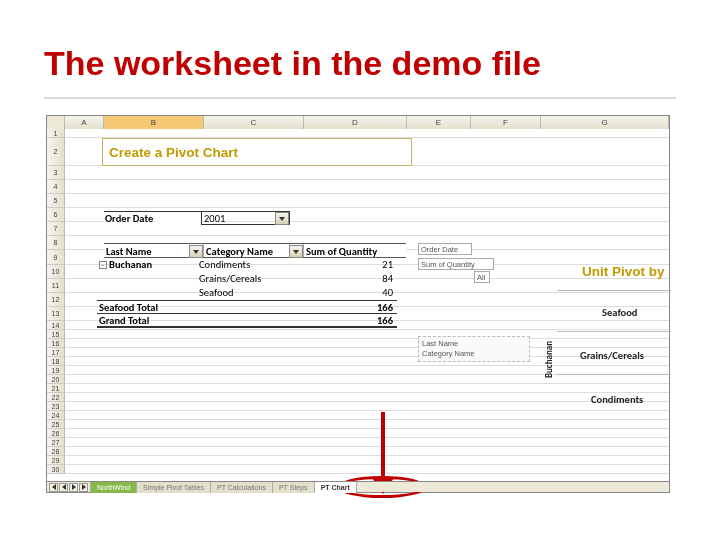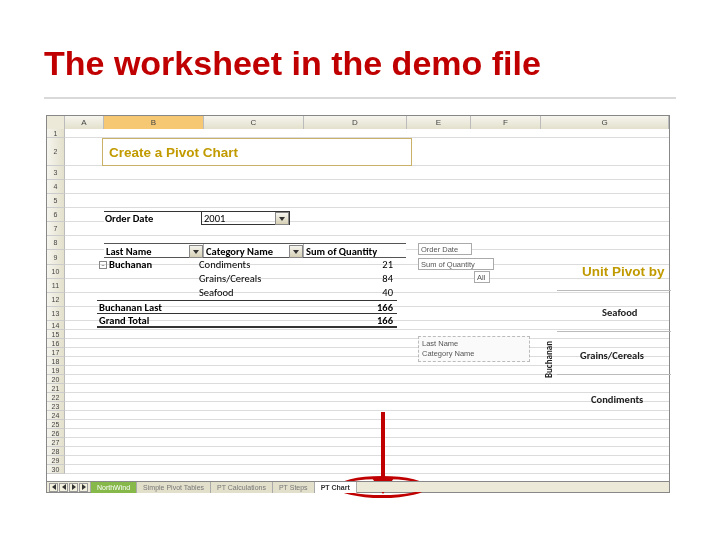--- a/index.html
+++ b/index.html
@@ -214,21 +214,21 @@
           <div class="pvt-ln"></div>
           <div class="pvt-cat">Grains/Cereals</div>
           <div class="pvt-val">84</div>
         </div>
         <div class="pvt-row">
           <div class="pvt-ln"></div>
           <div class="pvt-cat">Seafood</div>
           <div class="pvt-val">40</div>
         </div>
         <div class="pvt-row pvt-total">
-          <div class="pvt-ln">Buchanan Last</div>
+          <div class="pvt-ln">Seafood Total</div>
           <div class="pvt-cat"></div>
           <div class="pvt-val">166</div>
         </div>
         <div class="pvt-row pvt-grand">
           <div class="pvt-ln">Grand Total</div>
           <div class="pvt-cat"></div>
           <div class="pvt-val">166</div>
         </div>
       </div>
 

